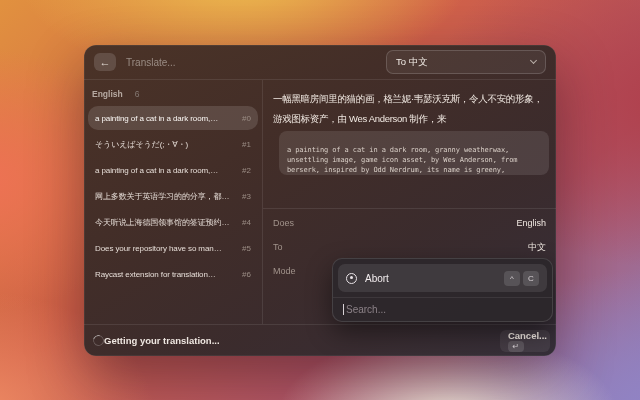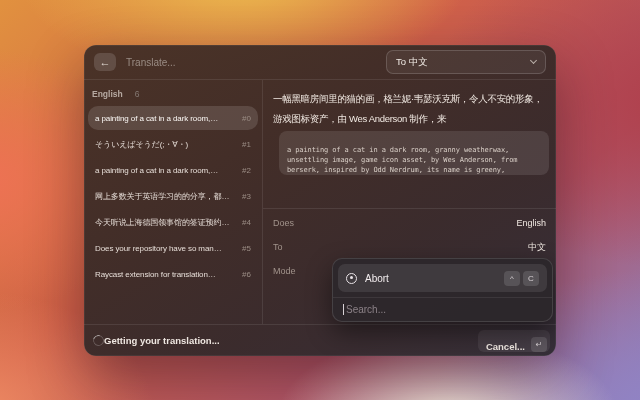--- a/index.html
+++ b/index.html
@@ -84,21 +84,21 @@
   .search-row .ph { font-size:10px; color:#8b8187; }
   
   .statusbar { position:absolute; left:0; right:0; bottom:0; height:32px;
     border-top:1px solid rgba(255,255,255,0.09);
     display:flex; align-items:center; padding:0 6px 0 9px; }
   .spinner { width:11px; height:11px; border-radius:50%;
     border:1.5px solid rgba(255,255,255,0.20); border-top-color:rgba(255,255,255,0.55);
     transform:rotate(-30deg); }
   .status-txt { font-size:9.5px; font-weight:700; color:#efe7e1; flex:1; }
   .cancel { height:22px; border-radius:6px; background:rgba(255,255,255,0.07);
-    display:flex; align-items:flex-end; gap:6px; padding:0 3px 0 8px; cursor:pointer; }
+    display:flex; align-items:flex-start; gap:0; padding:0 3px 0 8px; cursor:pointer;flex-direction:column; }
   .cancel .cl { font-size:9.5px; font-weight:600; color:#f0e8e2; }
 </style>
 </head>
 <body>
 
 <div>
   <div class="window">
 
     <div class="titlebar">
       <div class="back-btn">

